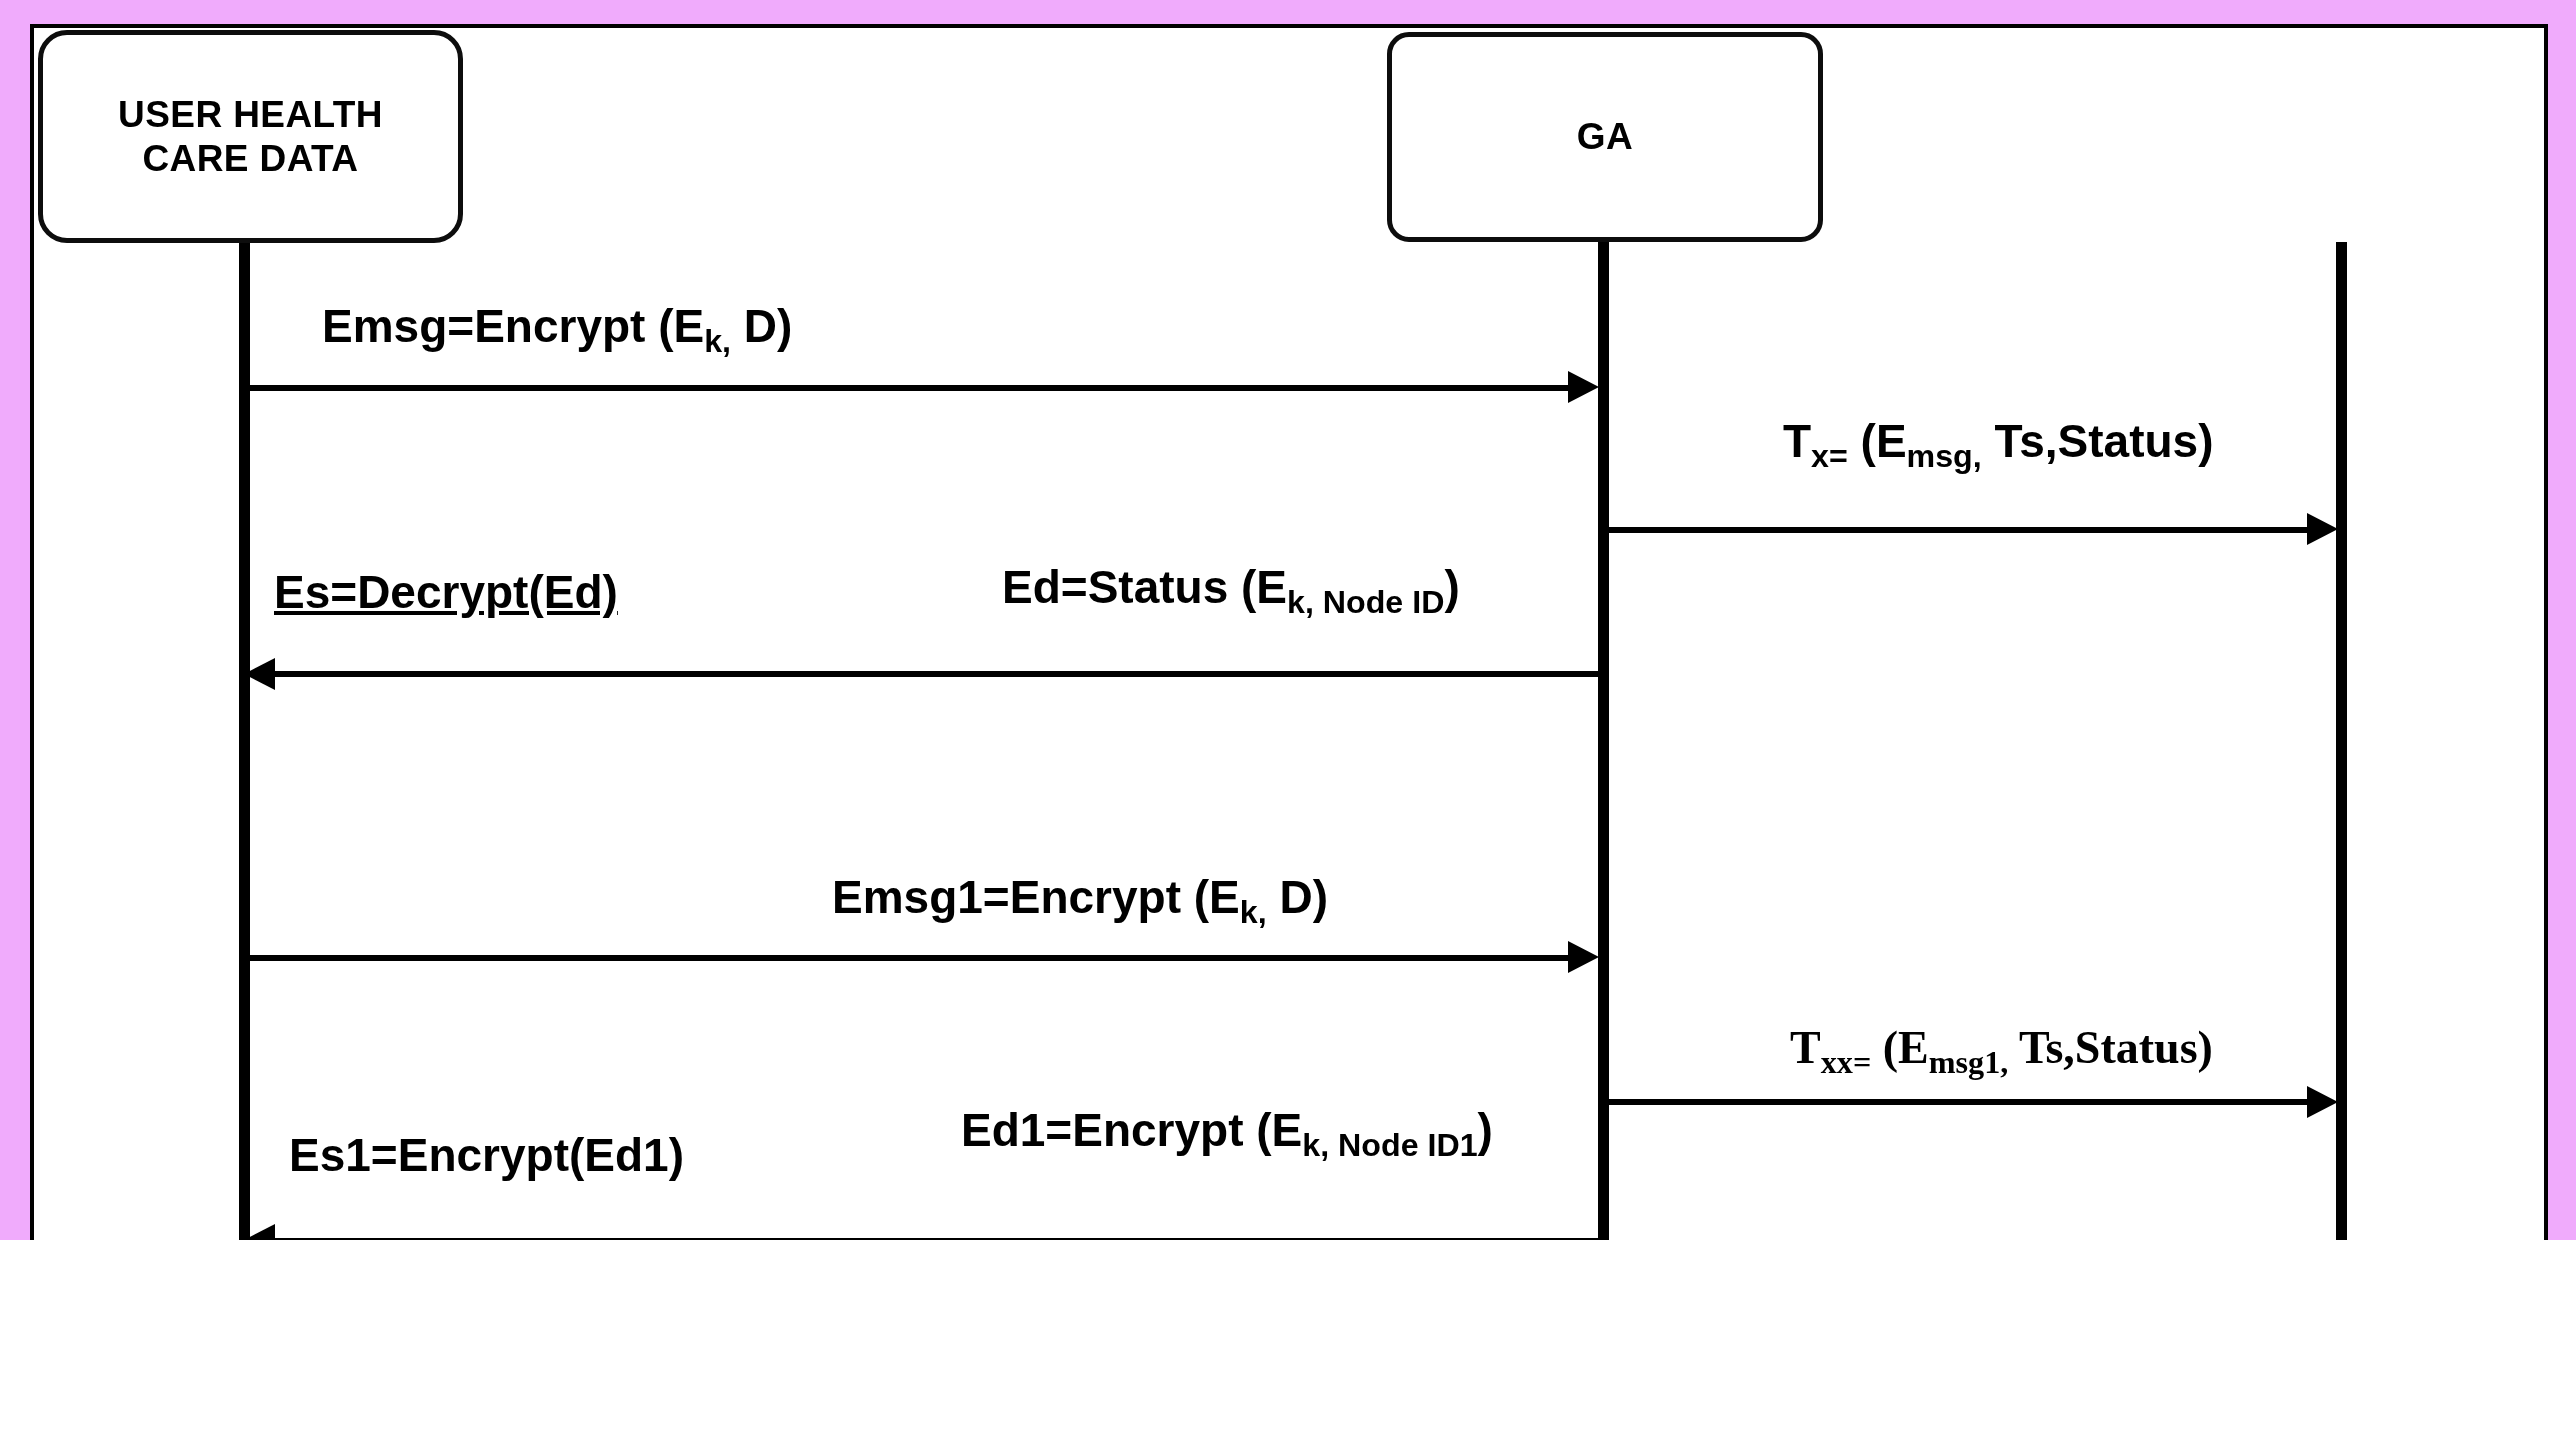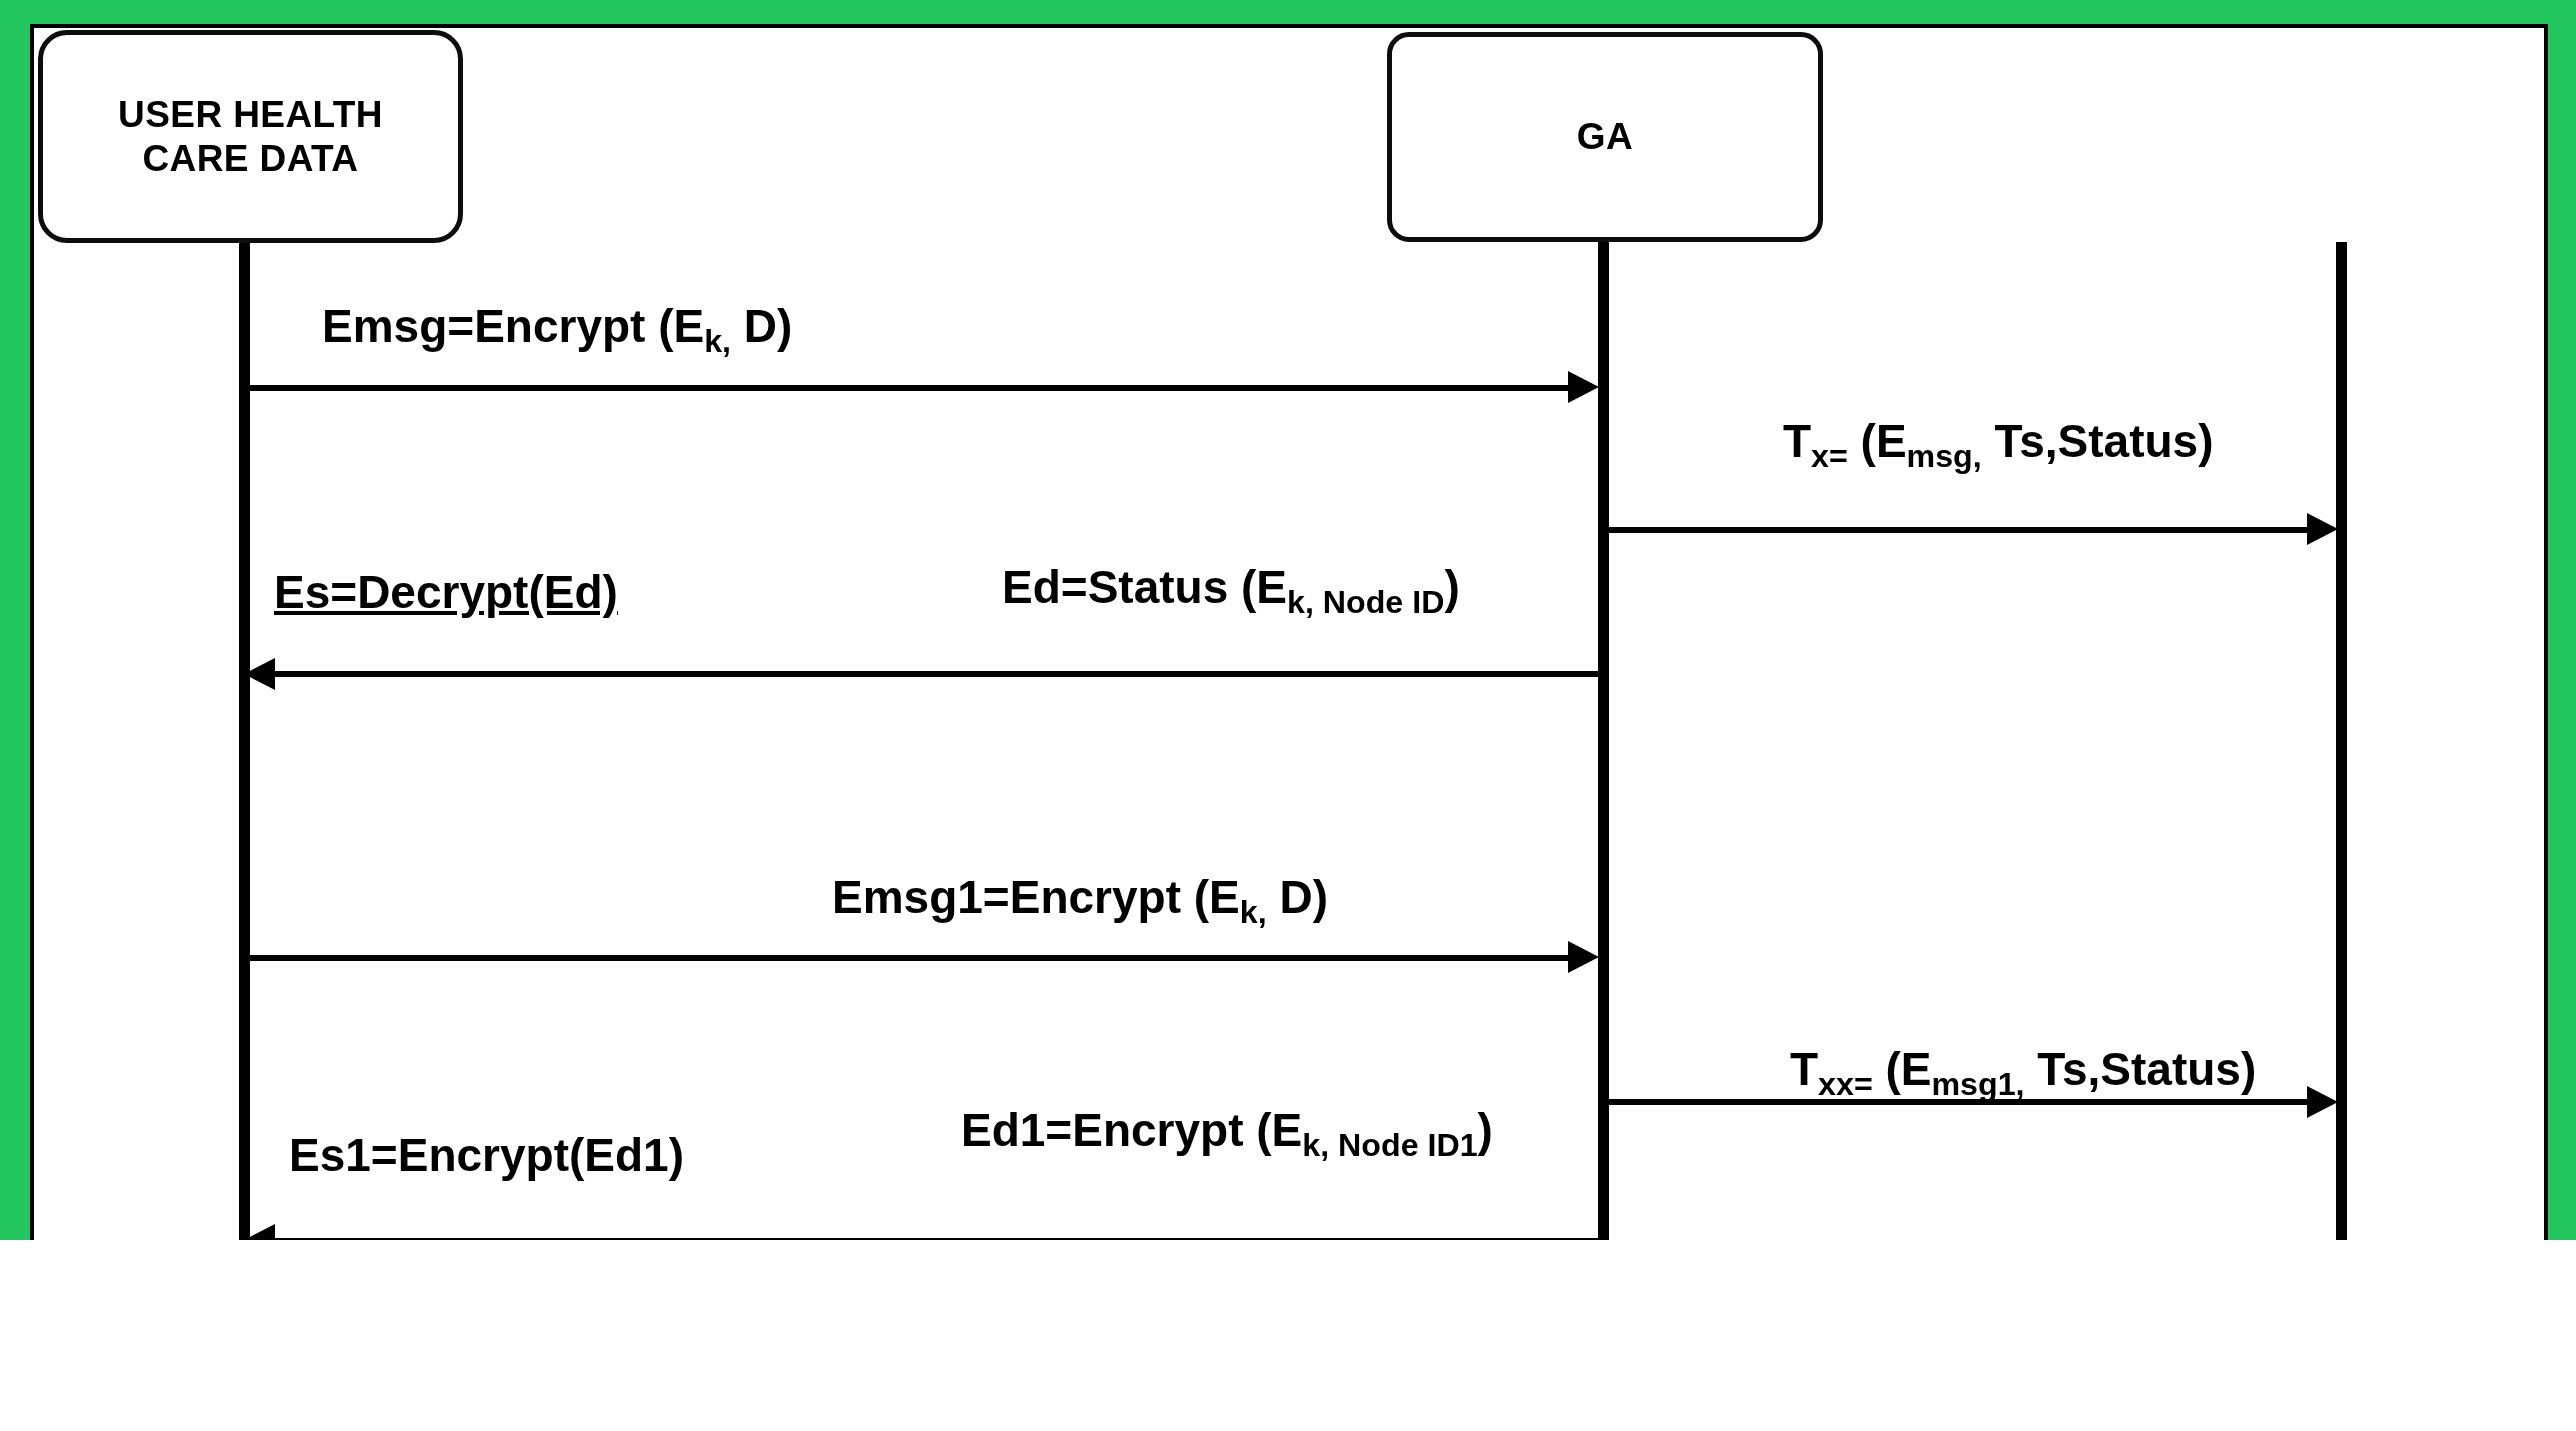--- a/index.html
+++ b/index.html
@@ -7,21 +7,21 @@
     padding: 0;
     background: #ffffff;
   }
   body {
     font-family: "Liberation Sans", sans-serif;
   }
   #canvas {
     position: relative;
     width: 2576px;
     height: 1240px;
-    background: #22c55e;
+    background: #f0abfc;
     overflow: hidden;
   }
   
   .frame {
     position: absolute;
     left: 30px;
     top: 24px;
     width: 2518px;
     height: 1378px;
     border: 4.3px solid #000000;
@@ -147,21 +147,21 @@
   </div>
   <div class="msg" style="left:274px; top:671px; width:1329px;"></div>
   <div class="arrowhead left" style="left:244px; top:658px;"></div>
 
   <div class="msglabel" style="left:832px; top:873px;">
     <span>Emsg1=Encrypt (E</span><sub>k,</sub><span> D)</span>
   </div>
   <div class="msg" style="left:244px; top:955px; width:1327px;"></div>
   <div class="arrowhead right" style="left:1568px; top:941px;"></div>
 
-  <div class="msglabel" style="left:1790px; top:1045px;">
+  <div class="msglabel" style="left:1790px; top:1024px;font-family:Liberation Serif, serif;">
     <span>T</span><sub>xx=</sub><span> (E</span><sub>msg1,</sub><span> Ts,Status)</span>
   </div>
   <div class="msg" style="left:1603px; top:1099px; width:708px;"></div>
   <div class="arrowhead right" style="left:2307px; top:1086px;"></div>
 
   <div class="msglabel" style="left:289px; top:1131px;">
     <span>Es1=Encrypt(Ed1)</span>
   </div>
   <div class="msglabel" style="left:961px; top:1106px;">
     <span>Ed1=Encrypt (E</span><sub>k, Node ID1</sub><span class="sup-paren">)</span>

